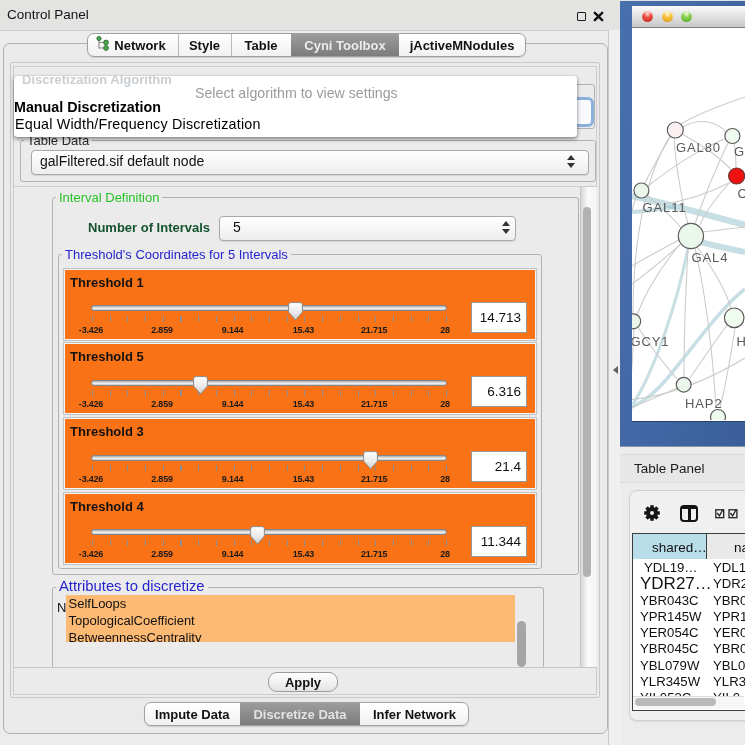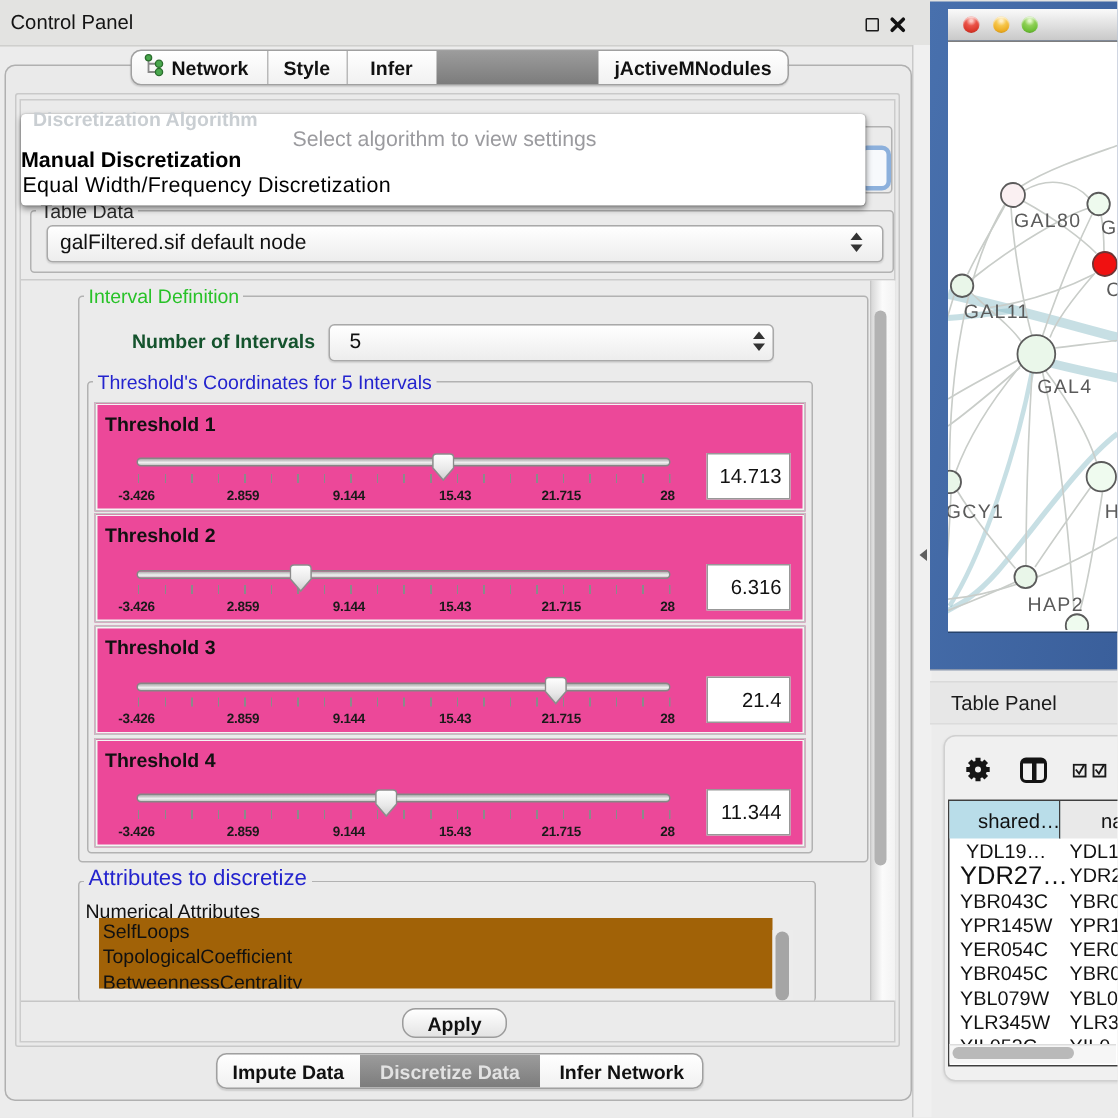--- a/index.html
+++ b/index.html
@@ -20,29 +20,29 @@
 
 .gb{border:1px solid #b2b2b2;border-radius:3px;}
 .gbt{position:absolute;background:#ebebeb;padding:0 3px;font-size:13px;line-height:13px;}
 
 .combo{background:linear-gradient(#ffffff,#ededed);border:1px solid #a9a9a9;border-radius:4px;box-shadow:0 1px 1px rgba(0,0,0,0.1);}
 .combo .ctext{position:absolute;left:10px;top:0;bottom:0;display:flex;align-items:center;font-size:14px;margin-top:-2px;color:#111;}
 .arrows{position:absolute;width:9px;font-size:0;}
 .arrows .up{width:0;height:0;border-left:4px solid transparent;border-right:4px solid transparent;border-bottom:5px solid #333;margin-bottom:2.5px;}
 .arrows .dn{width:0;height:0;border-left:4px solid transparent;border-right:4px solid transparent;border-top:5px solid #333;}
 
-.tbox{left:63px;width:472px;height:71px;border:1px solid #c2c2c2;box-shadow:inset 0 0 0 1px #f4f4f4;background:#ec4899;}
+.tbox{left:63px;width:472px;height:71px;border:1px solid #c2c2c2;box-shadow:inset 0 0 0 1px #f4f4f4;background:#f97316;}
 .tbox .ttitle{position:absolute;left:6px;top:6px;font-size:13px;font-weight:bold;color:#111;}
 .track{position:absolute;left:27px;top:36.5px;width:354px;height:4px;background:linear-gradient(#ababab,#f0f0f0 60%,#c6c6c6);border:1px solid #868686;border-radius:3px;}
 .ticks{position:absolute;left:27.5px;top:47px;width:355px;height:6px;background:repeating-linear-gradient(to right,#8a8a8a 0px,#8a8a8a 1px,transparent 1px,transparent 17.7px);}
 .slbl{position:absolute;top:56px;width:60px;text-align:center;font-size:9px;font-weight:bold;color:#1a1a1a;letter-spacing:-0.2px;}
 .vfield{position:absolute;left:407px;top:33px;width:49px;height:29px;background:#fff;border:1px solid #989898;font-size:13.5px;color:#111;text-align:right;padding:0 5px 0 0;display:flex;align-items:center;justify-content:flex-end;}
 .thumb{position:absolute;top:33px;width:15px;height:19px;}
 
-#attrlist{left:66px;top:612px;width:449px;height:47px;background:#a16207;font-size:13px;color:#111;overflow:hidden;}
+#attrlist{left:66px;top:595px;width:449px;height:47px;background:#fdba74;font-size:13px;color:#111;overflow:hidden;}
 #attrlist div{padding-left:2.5px;height:17px;line-height:17px;}
 
 #applybtn{left:268px;top:672px;width:68px;height:18px;border:1px solid #9c9c9c;border-radius:9px;background:linear-gradient(#ffffff,#efefef 60%,#e3e3e3);display:flex;align-items:center;justify-content:center;font-size:13px;font-weight:bold;color:#111;}
 
 #popup{left:14px;top:76px;width:563px;height:61px;background:#fff;border-radius:3px;box-shadow:0 2px 4px rgba(0,0,0,0.45),0 0 1px rgba(0,0,0,0.3);}
 
 #splitter{left:608px;top:30px;width:12px;height:715px;background:#f0f0f0;border-left:1px solid #c9c9c9;}
 #netwin{left:620px;top:1px;width:125px;height:445px;background:linear-gradient(100deg,#4870ad,#3a5f9b);border-bottom:1px solid #8795ad;}
 #nettitle{left:632px;top:6px;width:113px;height:21px;background:linear-gradient(#fafafa,#c8c8c8);border-bottom:1px solid #7e7e7e;}
 .light{position:absolute;top:11px;width:11px;height:11px;border-radius:50%;}
@@ -67,21 +67,22 @@
   </svg>
 
 <div class="abs" id="outerpanel"></div>
 <div class="abs" id="innerpanel1"></div>
 <div class="abs" id="innerpanel2"></div>
 
 <div class="abs seg" style="left:87px;top:33px;width:437px;">
   <div class="sel" style="left:203px;width:108px;"></div>
   <div class="lbl" style="left:14px;width:76px;">Network</div>
   <div class="lbl" style="left:90px;width:53px;">Style</div>
-  <div class="lbl" style="left:143px;width:60px;">Infer</div>
+  <div class="lbl" style="left:143px;width:60px;">Table</div>
+  <div class="lbl" style="left:203px;width:108px;color:#ececec;">Cyni Toolbox</div>
   <div class="lbl" style="left:311px;width:126px;">jActiveMNodules</div>
   <div class="sep" style="left:90px;"></div>
   <div class="sep" style="left:143px;"></div>
 </div>
 <svg class="abs" style="left:96px;top:35px;" width="14" height="17">
   <path d="M3,4 L3,13 L9.5,13 M3,7.5 L9.5,7.5" fill="none" stroke="#8a8a8a" stroke-width="1.2"></path>
   <circle cx="3" cy="3.5" r="2.1" fill="#4aa84e" stroke="#2b6e2e" stroke-width="0.9"></circle>
   <circle cx="10" cy="7.5" r="2.4" fill="#4aa84e" stroke="#2b6e2e" stroke-width="0.9"></circle>
   <circle cx="10" cy="13" r="2.4" fill="#4aa84e" stroke="#2b6e2e" stroke-width="0.9"></circle>
 </svg>
@@ -135,21 +136,21 @@
             <stop offset="0" stop-color="#ffffff"></stop>
             <stop offset="0.6" stop-color="#e8e8e8"></stop>
             <stop offset="1" stop-color="#cfcfcf"></stop>
           </linearGradient>
         </defs>
         <path d="M3,0.6 H12 Q14.4,0.6 14.4,3 V10 L7.5,18 L0.6,10 V3 Q0.6,0.6 3,0.6 Z" fill="url(#tg0)" stroke="#8c8c8c" stroke-width="1"></path>
       </svg>
       <div class="vfield">14.713</div>
     </div>
     <div class="abs tbox" style="top:342.3px">
-      <div class="ttitle">Threshold 2</div>
+      <div class="ttitle">Threshold 5</div>
       <div class="track"></div>
       <div class="ticks"></div>
       <div class="slbl" style="left:-3.0px">-3.426</div>
       <div class="slbl" style="left:68px">2.859</div>
       <div class="slbl" style="left:138.6px">9.144</div>
       <div class="slbl" style="left:209.4px">15.43</div>
       <div class="slbl" style="left:280.2px">21.715</div>
       <div class="slbl" style="left:351px">28</div>
       <svg class="thumb" style="left:129.2px" width="15" height="19" viewBox="0 0 15 19">
         <defs>

